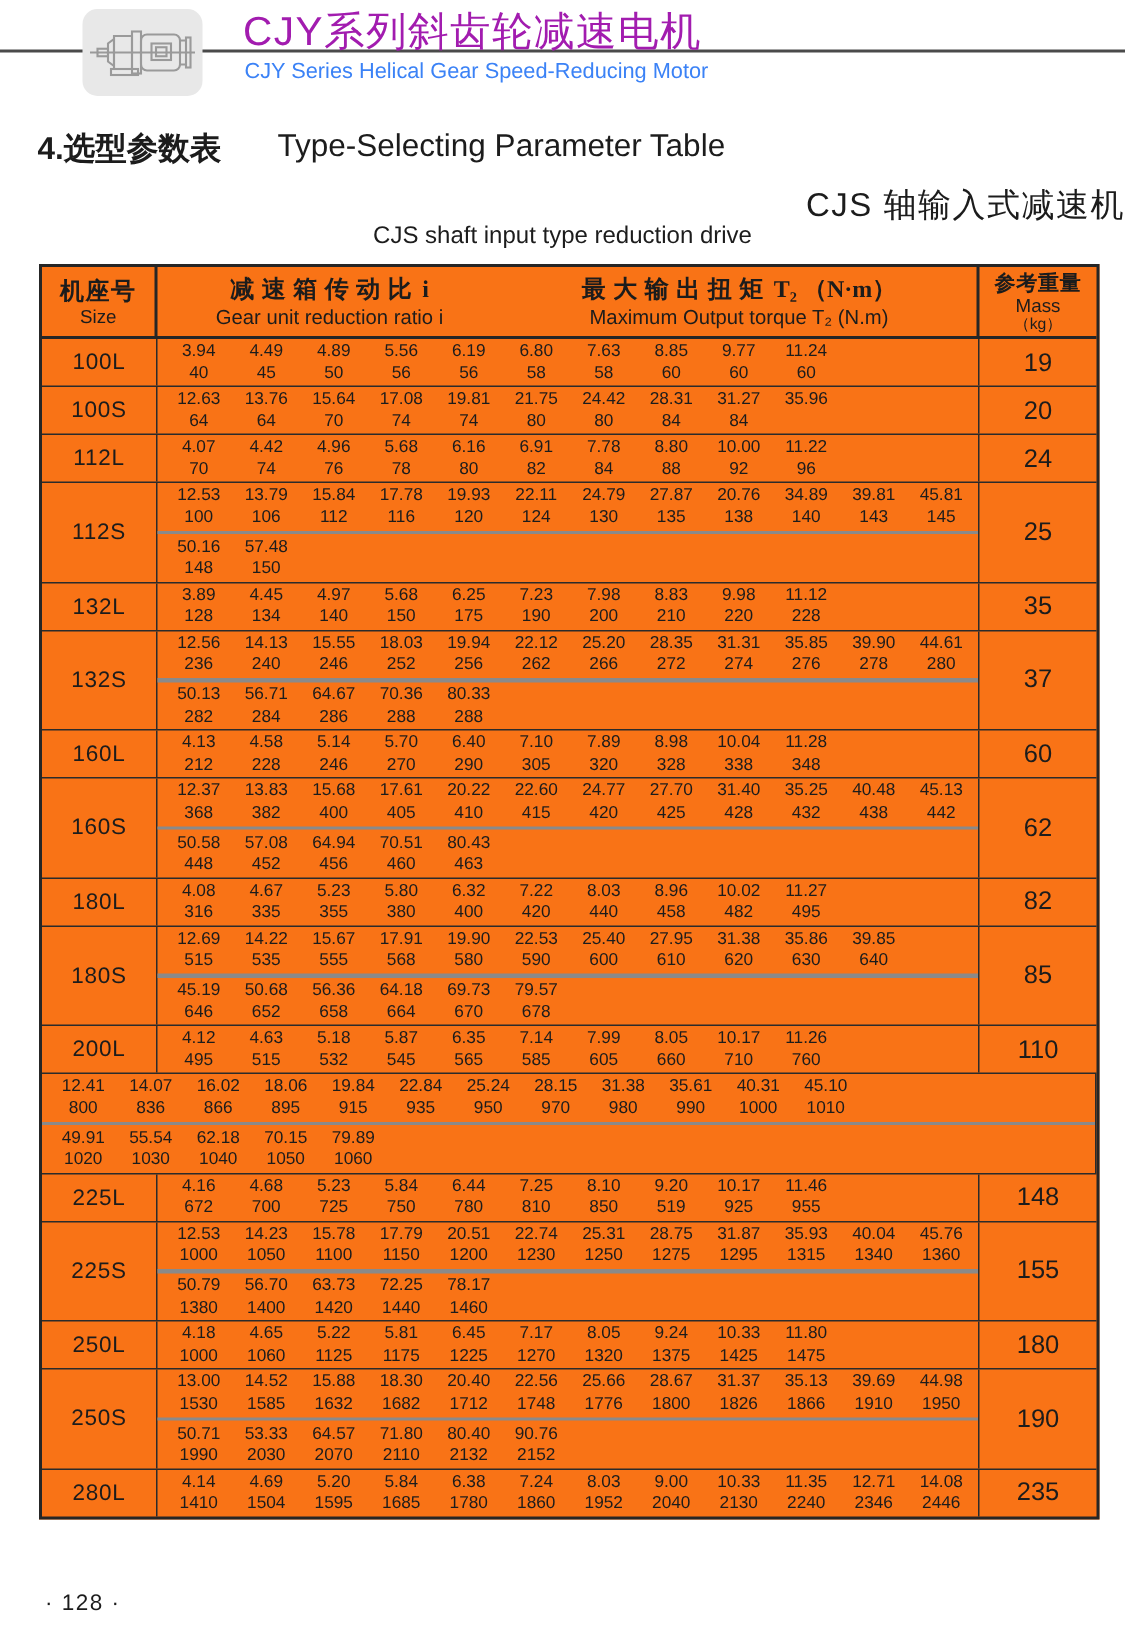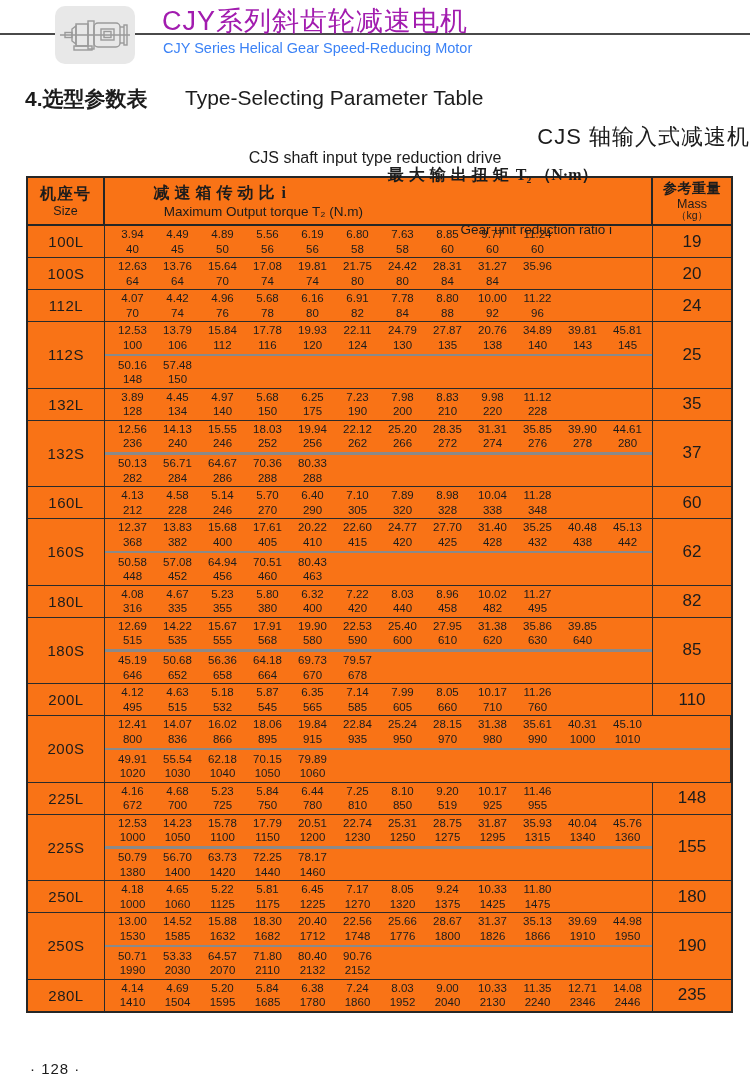--- a/index.html
+++ b/index.html
@@ -26,21 +26,21 @@
   .ptable { position:absolute; left:26px; top:176px; width:707px; border:2.5px solid #262626; background:#f97316; }
   .thead  { display:flex; border-bottom:2px solid #262626; height:48px; }
   .th-size { width:77px; border-right:2px solid #262626; display:flex; flex-direction:column; align-items:center; justify-content:center; }
   .th-data { flex:1; border-right:2px solid #262626; display:flex; flex-direction:column; justify-content:center; }
   .th-mass { width:78px; display:flex; flex-direction:column; align-items:center; justify-content:center; }
   .zh-serif { font-family:"Liberation Serif","DejaVu Serif",serif; font-weight:bold; }
   .th-size .th-zh { font-size:16px; letter-spacing:1px; }
   .th-size .th-en { font-size:12.5px; margin-top:-1px; }
   .th-line { display:flex; width:100%; }
   .th-half { text-align:center; }
-  .th-half.left  { width:42%;margin-top:18px; }
+  .th-half.left  { width:42%; }
   .th-half.right { width:58%; }
   .zh-line { font-size:16px; }
   .zh-line .zh-spaced { letter-spacing:5px; }
   .zh-line .suffix { letter-spacing:0; margin-left:2px; }
   .en-line { font-size:13.5px; margin-top:0px; }
   .th-mass .th-zh { font-size:14px; letter-spacing:0.5px; }
   .th-mass .th-en { font-size:12.5px; margin-top:-1px; }
   .th-mass .th-unit { font-size:10.5px; margin-top:-2px; }
 
   .t-row { display:flex; border-bottom:1.5px solid #2b2b2b; }
@@ -97,22 +97,22 @@
     <div class="th-size">
       <div class="th-zh zh-serif">机座号</div>
       <div class="th-en">Size</div>
     </div>
     <div class="th-data">
       <div class="th-line zh-line">
         <div class="th-half left"><span class="zh-spaced zh-serif">减速箱传动比</span><span class="suffix zh-serif">i</span></div>
         <div class="th-half right"><span class="zh-spaced zh-serif">最大输出扭矩</span><span class="suffix zh-serif">T₂ （N·m）</span></div>
       </div>
       <div class="th-line en-line">
+        <div class="th-half left">Gear unit reduction ratio i</div>
         <div class="th-half right">Maximum Output torque T₂ (N.m)</div>
-        <div class="th-half left">Gear unit reduction ratio i</div>
       </div>
     </div>
     <div class="th-mass">
       <div class="th-zh zh-serif">参考重量</div>
       <div class="th-en">Mass</div>
       <div class="th-unit">（kg）</div>
     </div>
   </div>
   <div id="table-body">
       <div class="t-row single">
@@ -749,21 +749,20 @@
             </div>
             <div class="pair">
               <div class="">11.26</div>
               <div class="">760</div>
             </div>
           </div>
         </div>
         <div class="c-mass">110</div>
       </div>
       <div class="t-row double">
-        <div class="c-size">200S</div>
         <div class="c-data">
           <div class="block">
             <div class="pair">
               <div class="">12.41</div>
               <div class="">800</div>
             </div>
             <div class="pair">
               <div class="">14.07</div>
               <div class="">836</div>
             </div>

